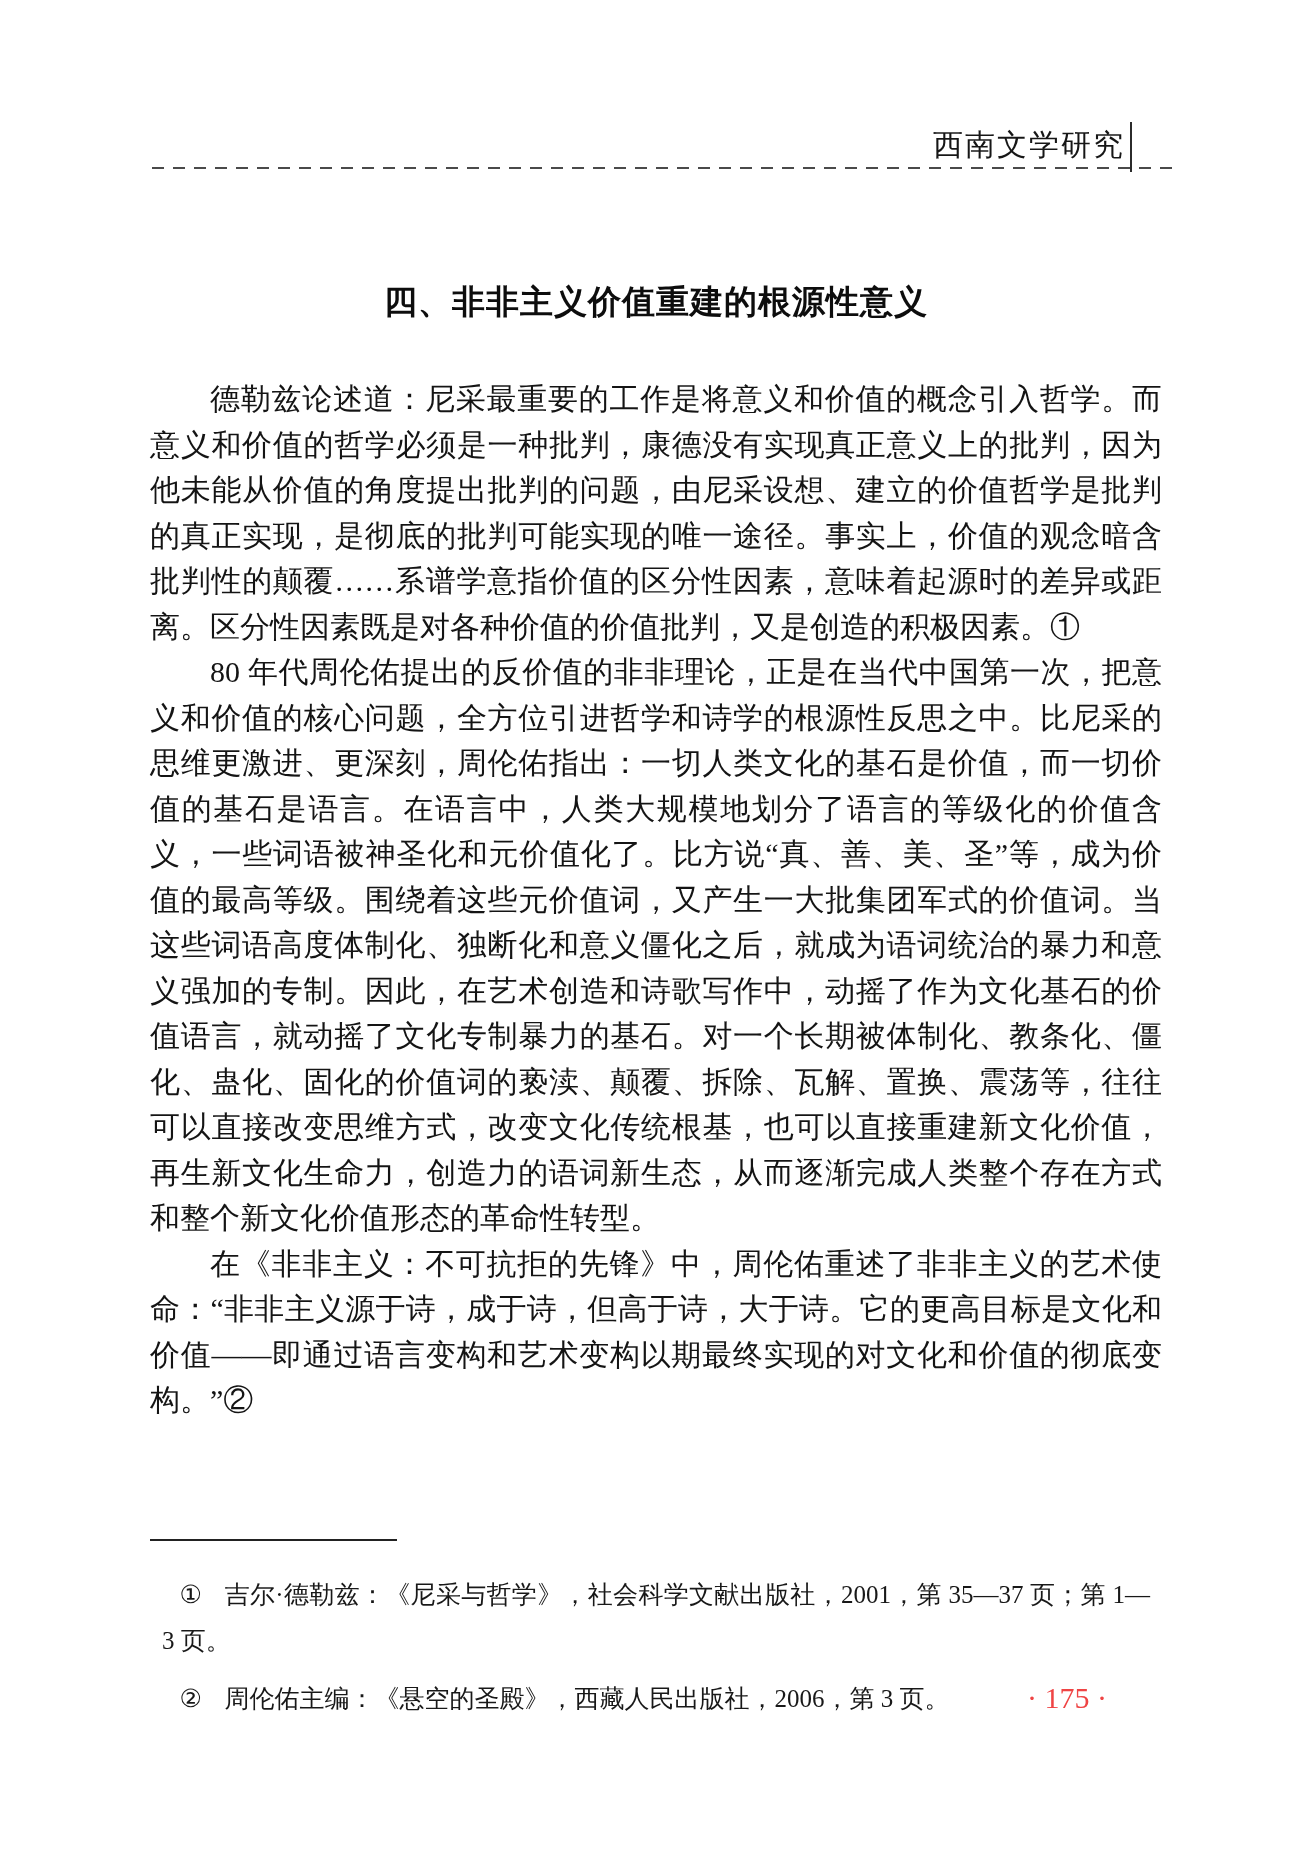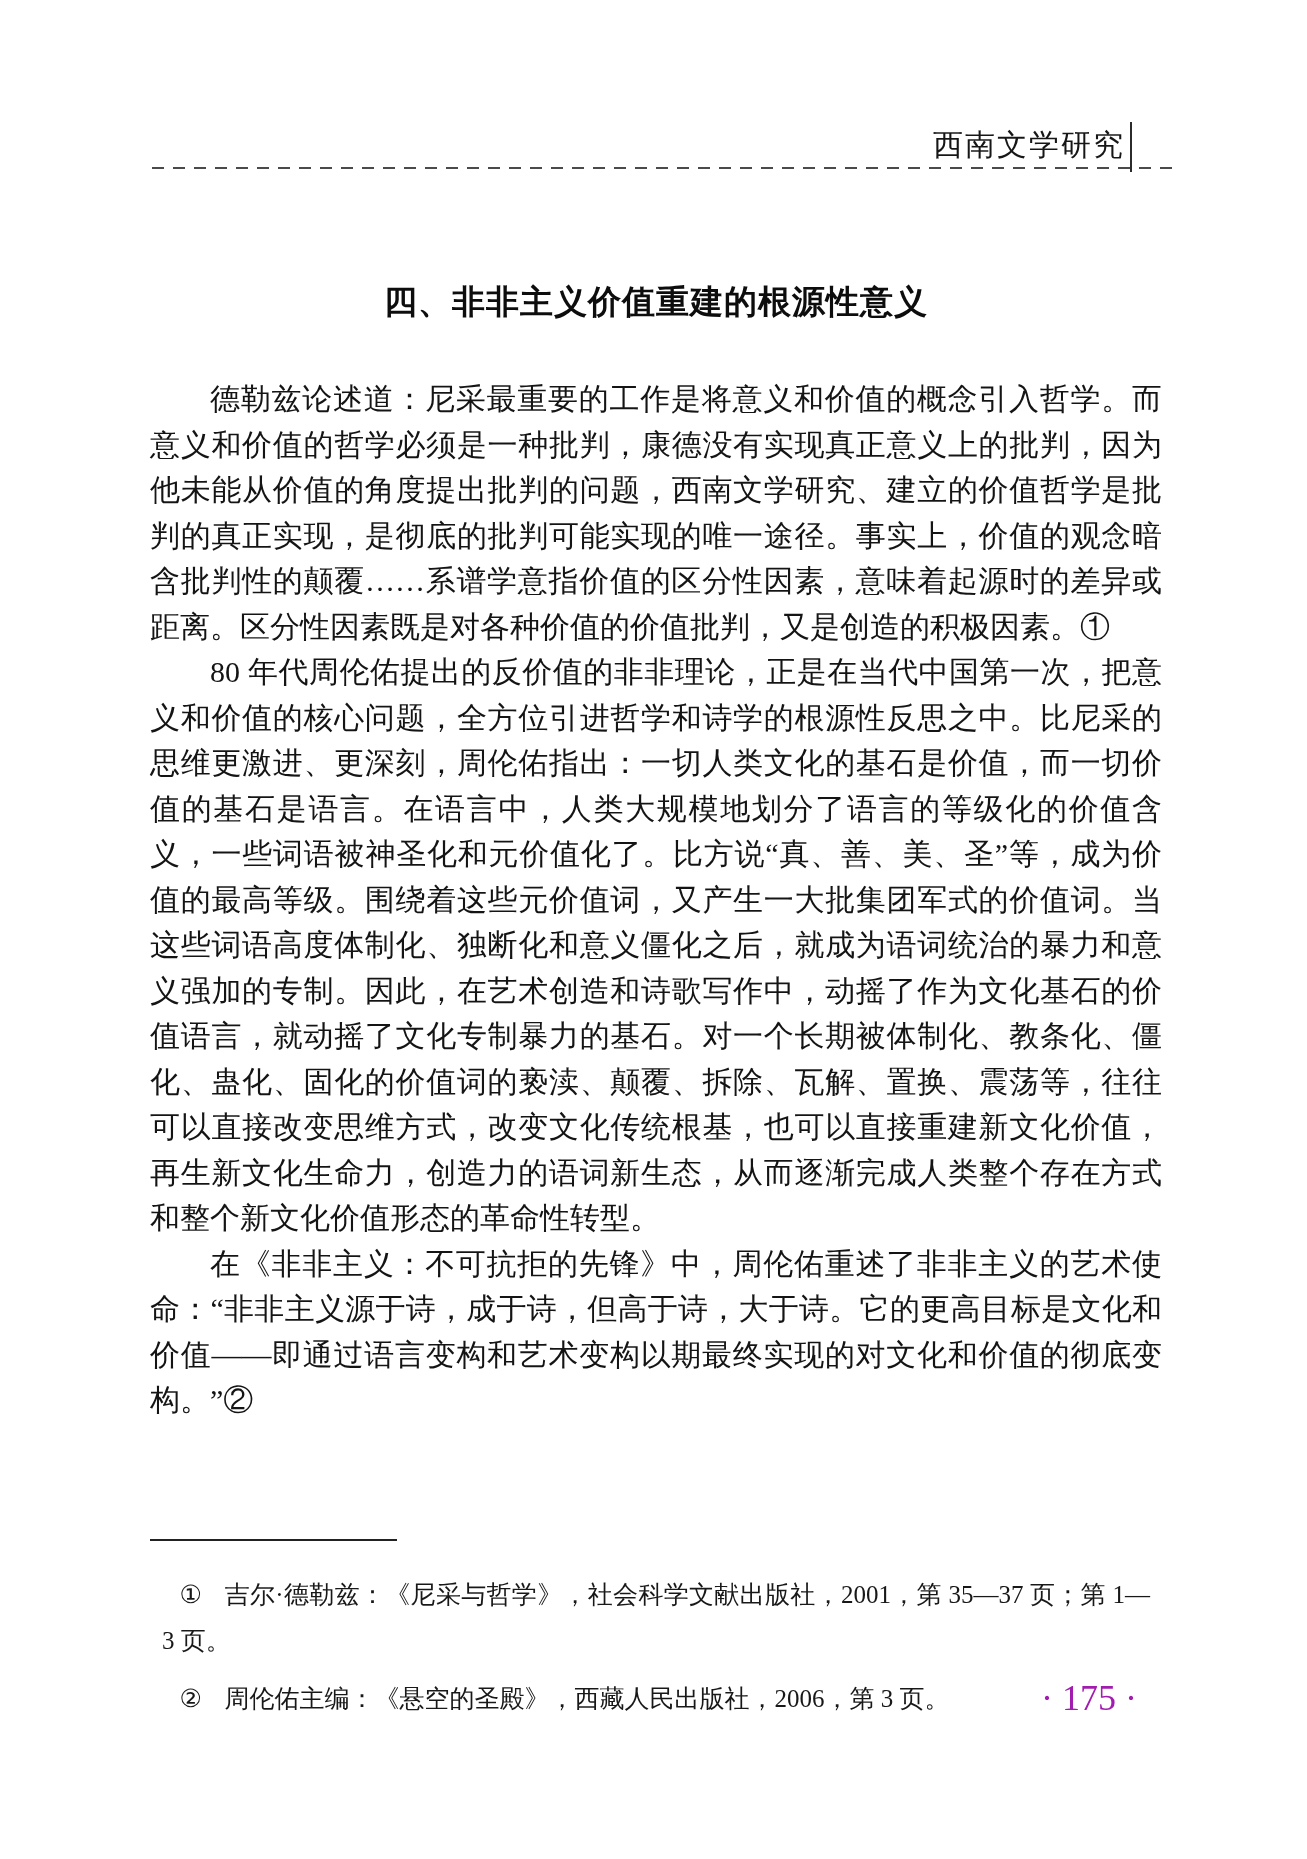--- a/index.html
+++ b/index.html
@@ -94,42 +94,42 @@
   }
   .fn-marker {
     margin-right: 0.9em;
   }
   
   .page-number {
     position: absolute;
     top: 1682px;
     left: 997px;
     width: 140px;
-    text-align: right;
-    font-size: 36px;
+    text-align: center;
+    font-size: 30px;
     line-height: 32px;
-    color: #a21caf;
+    color: #ef4444;
   }
 </style>
 </head>
 <body>
 
 <div class="page">
 
   <div class="journal-title">西南文学研究</div>
 
   <div class="header-bar"></div>
 
   <div class="header-dashed-rule"></div>
 
   <div class="content">
 
     <h1 class="section-title">四、非非主义价值重建的根源性意义</h1>
 
-    <p class="body-par">德勒兹论述道：尼采最重要的工作是将意义和价值的概念引入哲学。而意义和价值的哲学必须是一种批判，康德没有实现真正意义上的批判，因为他未能从价值的角度提出批判的问题，西南文学研究、建立的价值哲学是批判的真正实现，是彻底的批判可能实现的唯一途径。事实上，价值的观念暗含批判性的颠覆……系谱学意指价值的区分性因素，意味着起源时的差异或距离。区分性因素既是对各种价值的价值批判，又是创造的积极因素。①</p>
+    <p class="body-par">德勒兹论述道：尼采最重要的工作是将意义和价值的概念引入哲学。而意义和价值的哲学必须是一种批判，康德没有实现真正意义上的批判，因为他未能从价值的角度提出批判的问题，由尼采设想、建立的价值哲学是批判的真正实现，是彻底的批判可能实现的唯一途径。事实上，价值的观念暗含批判性的颠覆……系谱学意指价值的区分性因素，意味着起源时的差异或距离。区分性因素既是对各种价值的价值批判，又是创造的积极因素。①</p>
 
     <p class="body-par">80 年代周伦佑提出的反价值的非非理论，正是在当代中国第一次，把意义和价值的核心问题，全方位引进哲学和诗学的根源性反思之中。比尼采的思维更激进、更深刻，周伦佑指出：一切人类文化的基石是价值，而一切价值的基石是语言。在语言中，人类大规模地划分了语言的等级化的价值含义，一些词语被神圣化和元价值化了。比方说“真、善、美、圣”等，成为价值的最高等级。围绕着这些元价值词，又产生一大批集团军式的价值词。当这些词语高度体制化、独断化和意义僵化之后，就成为语词统治的暴力和意义强加的专制。因此，在艺术创造和诗歌写作中，动摇了作为文化基石的价值语言，就动摇了文化专制暴力的基石。对一个长期被体制化、教条化、僵化、蛊化、固化的价值词的亵渎、颠覆、拆除、瓦解、置换、震荡等，往往可以直接改变思维方式，改变文化传统根基，也可以直接重建新文化价值，再生新文化生命力，创造力的语词新生态，从而逐渐完成人类整个存在方式和整个新文化价值形态的革命性转型。</p>
 
     <p class="body-par">在《非非主义：不可抗拒的先锋》中，周伦佑重述了非非主义的艺术使命：“非非主义源于诗，成于诗，但高于诗，大于诗。它的更高目标是文化和价值——即通过语言变构和艺术变构以期最终实现的对文化和价值的彻底变构。”②</p>
 
 
   </div>
 
   <div class="footnote-separator"></div>
 

